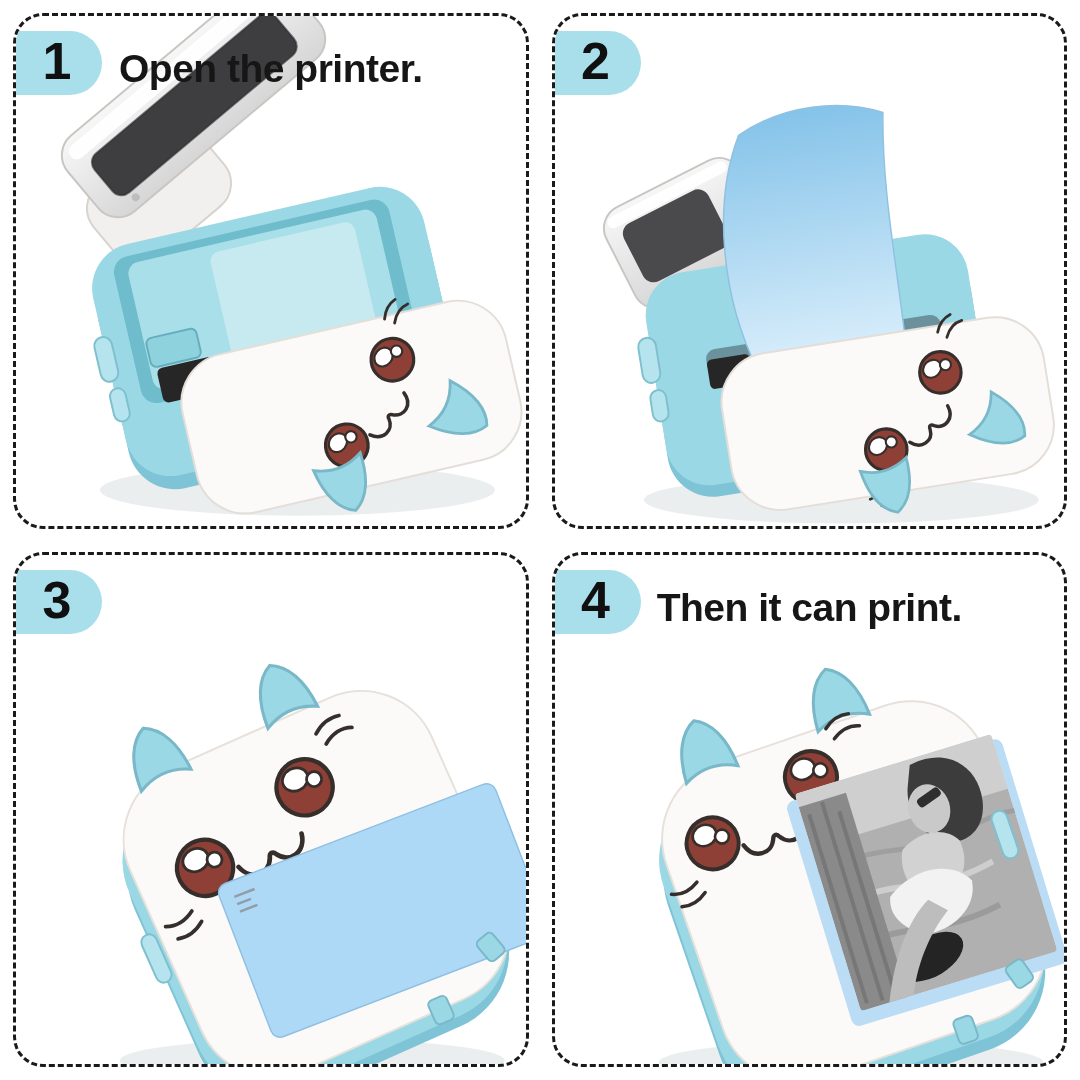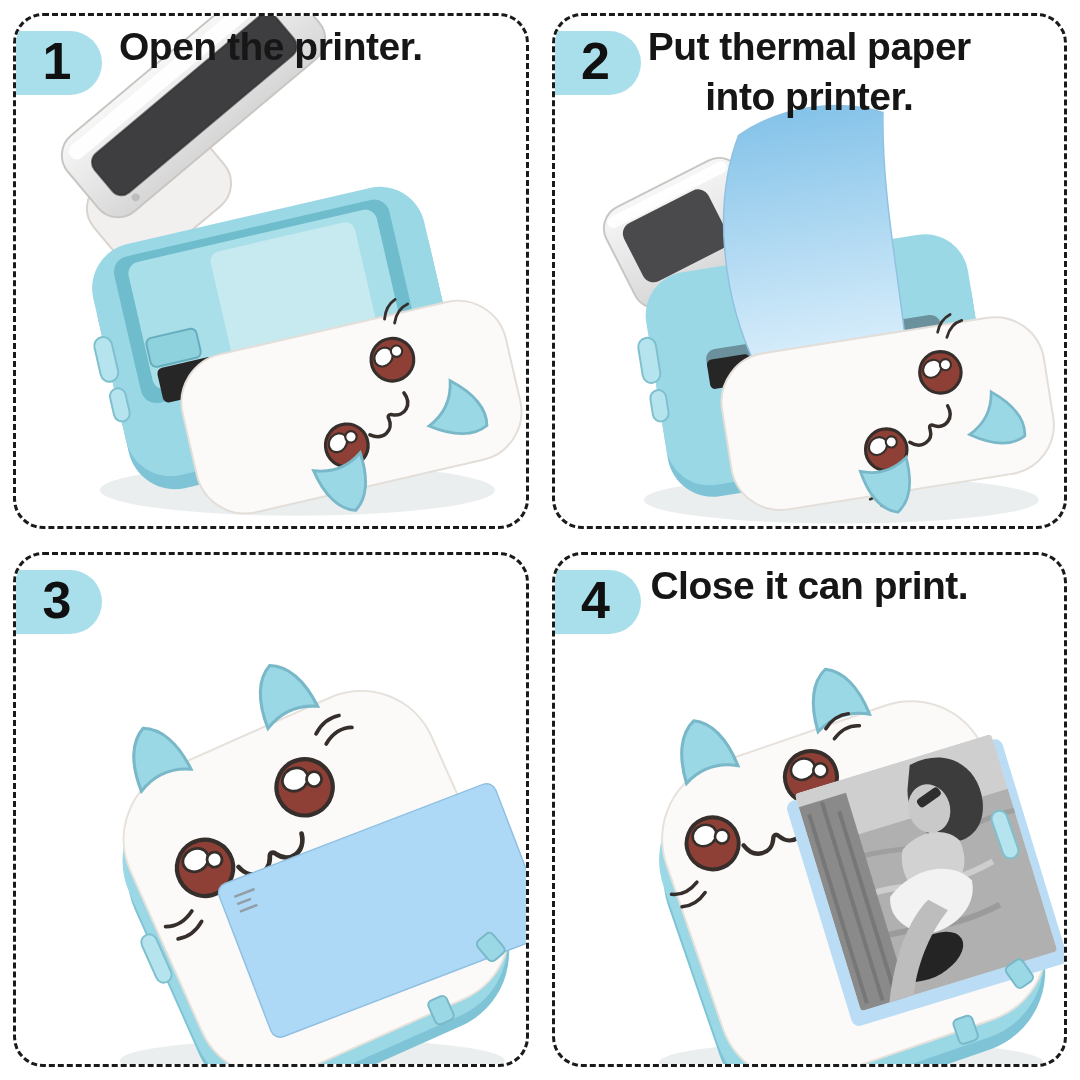--- a/index.html
+++ b/index.html
@@ -5,21 +5,21 @@
   html,body{margin:0;padding:0;background:#ffffff;}
   body{width:1080px;height:1080px;overflow:hidden;font-family:"Liberation Sans",sans-serif;}
   .page{width:1080px;height:1080px;box-sizing:border-box;padding:13px;display:grid;
         grid-template-columns:1fr 1fr;grid-template-rows:1fr 1fr;gap:23px;background:#fff;}
   .panel{position:relative;border:3.5px dashed var(--dash-border,#1a1a1a);border-radius:30px;
          background:#fff;overflow:hidden;}
   .badge{position:absolute;left:-4px;top:15px;width:90px;height:64px;
          background:var(--badge-bg,#a9dfeb);border-radius:4px 36px 36px 4px;
          display:flex;align-items:center;justify-content:center;z-index:3;}
   .badge span{font-size:52px;font-weight:700;color:#101010;line-height:1;transform:translateY(-2px);}
-  .title{position:absolute;top:6px;left:0;right:0;margin:0;text-align:center;
+  .title{position:absolute;top:28px;left:0;right:0;margin:0;text-align:center;
          font-size:39px;line-height:1.28;font-weight:700;color:var(--text,#161616);
          white-space:pre-line;z-index:2;letter-spacing:-0.5px;}
   .illus{position:absolute;inset:0;width:100%;height:100%;}
   
   .f-blue{fill:var(--printer-blue,#9bd8e6);}
   .f-blue-dark{fill:var(--printer-blue-dark,#7fc4d6);}
   .f-white{fill:#fbfaf9;}
   .f-paper{fill:var(--paper-blue,#aed9f6);}
   .f-eye{fill:var(--eye-maroon,#8e4036);}
   .s-ink{stroke:var(--outline-ink,#352e2b);}
@@ -93,22 +93,20 @@
         <rect x="76" y="286" width="18" height="46" rx="9" class="btn"></rect>
         <rect x="80" y="340" width="16" height="34" rx="8" class="btn"></rect>
       </g>
     </svg>
   </section>
 
   <section class="panel">
     <div class="badge">
       <span>2</span>
     </div>
-    <h2 class="title">Put thermal paper
-into printer.</h2>
     <svg class="illus" viewBox="0 0 516 516">
       <ellipse cx="290" cy="490" rx="200" ry="24" fill="rgba(90,115,125,0.12)"></ellipse>
       <g transform="rotate(-9 258 320)">
         <g transform="translate(62,172) rotate(-18)">
           <rect width="152" height="112" rx="24" fill="url(#lidGrad)" stroke="#c9c6c2" stroke-width="2"></rect>
           <rect x="8" y="6" width="134" height="12" rx="6" fill="#ffffff" opacity="0.92"></rect>
           <rect x="16" y="20" width="96" height="66" rx="12" fill="#4a4a4c"></rect>
         </g>
         <rect x="96" y="260" width="330" height="210" rx="46" class="f-blue-dark"></rect>
         <rect x="96" y="240" width="330" height="218" rx="44" class="f-blue"></rect>
@@ -148,21 +146,21 @@
         <rect x="424" y="470" width="20" height="26" rx="5" transform="rotate(-16 434 483)" class="tab"></rect>
         <rect x="112" y="330" width="16" height="52" rx="8" class="btn"></rect>
       </g>
     </svg>
   </section>
 
   <section class="panel">
     <div class="badge">
       <span>4</span>
     </div>
-    <h2 class="title">Close it can print.</h2>
+    <h2 class="title">Then it can print.</h2>
     <svg class="illus" viewBox="0 0 516 516">
       <defs>
         <clipPath id="photoClip">
             <rect x="268" y="246" width="208" height="230" rx="4"></rect>
           </clipPath>
       </defs>
       <ellipse cx="300" cy="514" rx="195" ry="22" fill="rgba(90,115,125,0.12)"></ellipse>
       <g transform="rotate(-19 255 330)">
         <rect x="114" y="224" width="344" height="328" rx="84" class="f-blue-dark"></rect>
         <rect x="116" y="206" width="344" height="334" rx="82" class="f-blue"></rect>

